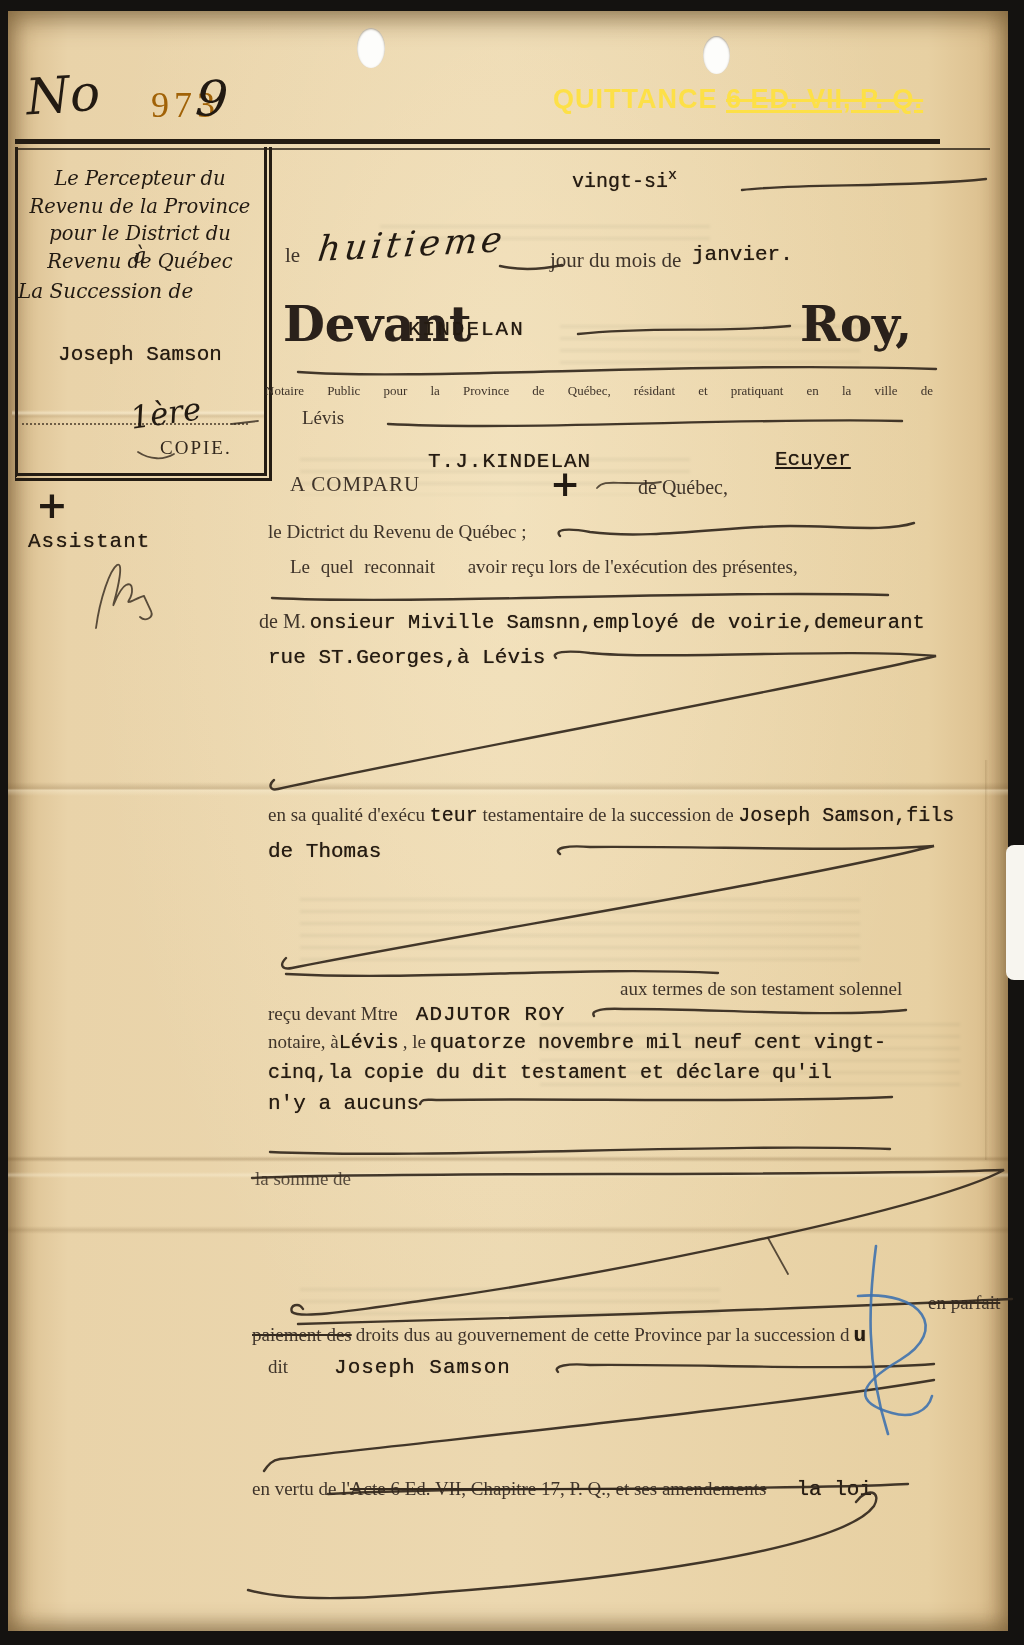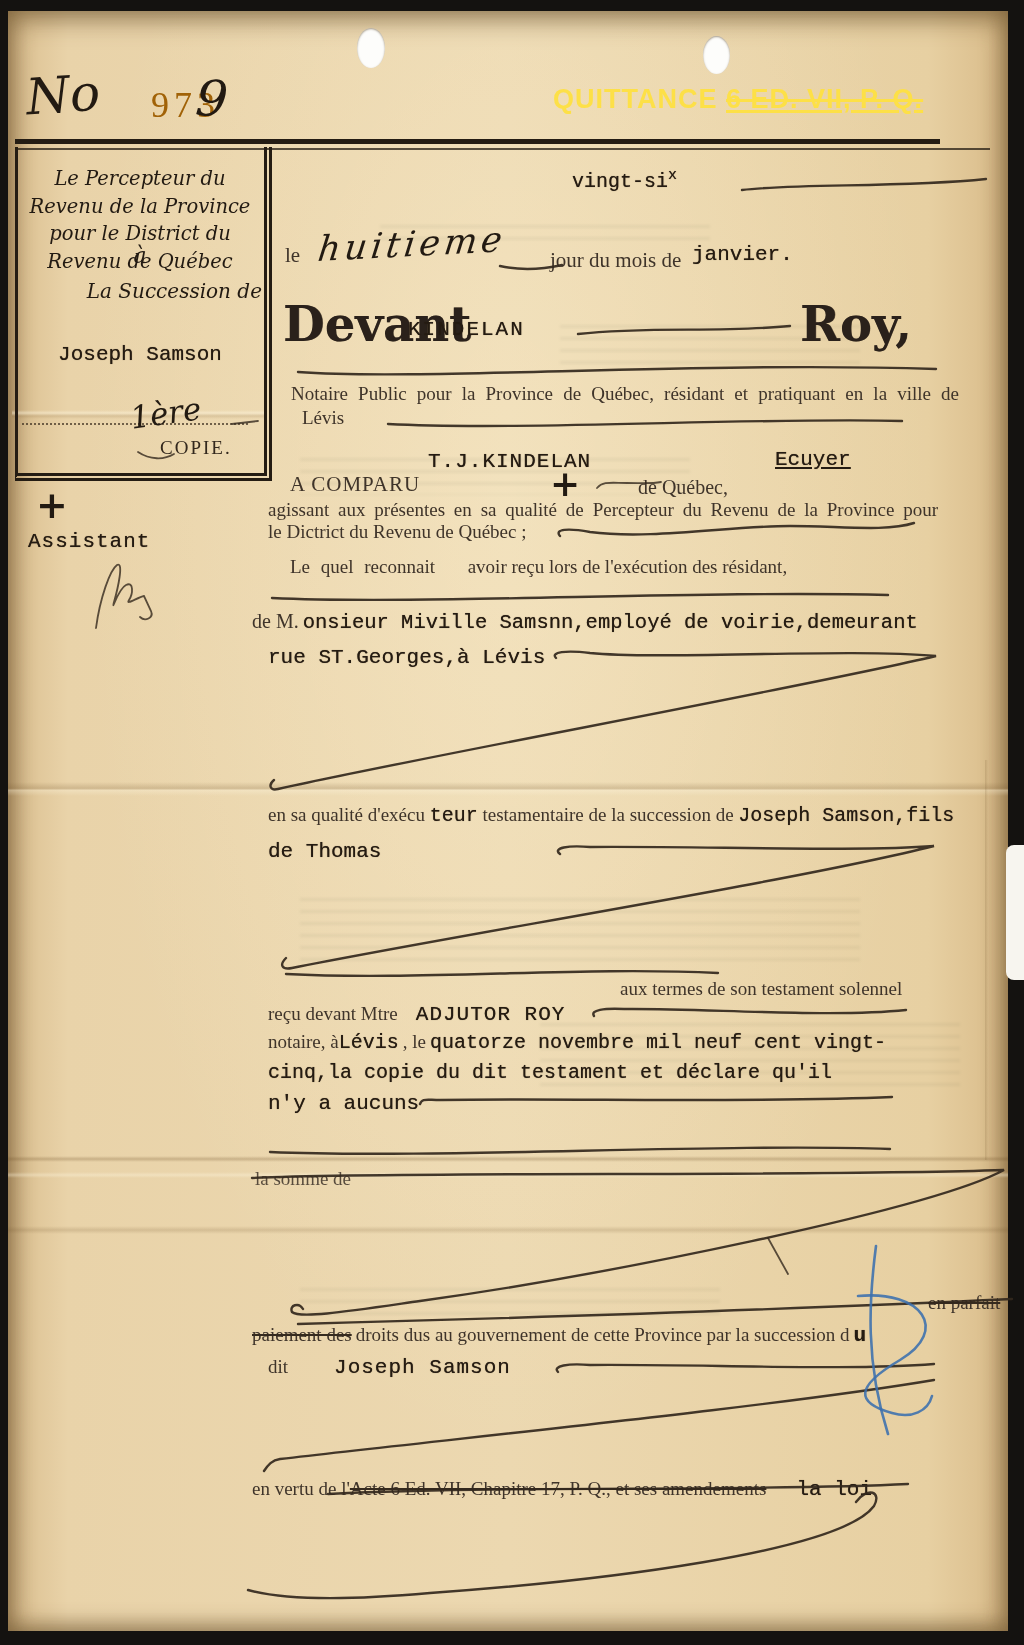--- a/index.html
+++ b/index.html
@@ -63,59 +63,58 @@
     <span>QUITTANCE</span>
     <span class="struck" style="text-decoration:line-through underline;text-decoration-thickness:2.5px;">6 ED. VII, P. Q.</span>
   </div>
 
   <div class="rule" style="left:15px;top:139px;width:925px;height:5px;"></div>
   <div class="rule" style="left:15px;top:148px;width:975px;height:2px;opacity:.75;"></div>
 
   <div class="abs" style="left:15px;top:147px;width:246px;height:326px;border-left:3px solid #241c13;border-right:8px double #241c13;border-bottom:8px double #241c13;">
     <div class="abs hand" style="left:8px;top:18px;width:228px;font-size:19.5px;line-height:1.42;text-align:center;">Le Percepteur du Revenu de la Province pour le District du Revenu de Québec</div>
     <div class="abs hand" style="left:0;top:96px;width:244px;font-size:22px;text-align:center;">à</div>
-    <div class="abs hand" style="left:0;top:132px;width:244px;font-size:20px;text-align:right;">La Succession de</div>
+    <div class="abs hand" style="left:0;top:132px;width:244px;font-size:20px;text-align:left;">La Succession de</div>
     <div class="abs type" style="left:0;top:196px;width:244px;font-size:21px;text-align:center;">Joseph Samson</div>
     <div class="abs" style="left:4px;top:276px;width:226px;border-top:2px dotted rgba(60,45,30,.7);"></div>
     <div class="abs hand" style="left:112px;top:248px;font-size:31px;transform:rotate(-8deg);">1ère</div>
     <div class="abs serif" style="left:142px;top:290px;font-size:19px;letter-spacing:2px;color:#33281d;">COPIE.</div>
   </div>
 
   <div class="abs type" style="left:572px;top:167px;font-size:20px;"><span>vingt-si</span><sup style="font-size:15px;">x</sup></div>
 
   <div class="abs serif" style="left:285px;top:243px;font-size:21px;">le</div>
   <div class="abs hand" style="left:318px;top:224px;font-size:35px;letter-spacing:4px;transform:rotate(-3deg) skewX(-10deg);">huitieme</div>
   <div class="abs serif" style="left:550px;top:248px;font-size:21px;">jour du mois de</div>
   <div class="abs type" style="left:692px;top:243px;font-size:21px;">janvier.</div>
 
   <div class="abs ornate" style="left:283px;top:296px;font-size:48px;">Devant</div>
   <div class="abs type" style="left:408px;top:318px;font-size:21px;letter-spacing:2px;">KINDELAN</div>
   <div class="abs ornate" style="left:800px;top:296px;font-size:48px;">Roy,</div>
 
-  <div class="abs serif justify" style="left:280px;top:383px;width:668px;font-size:19px;padding-left:11px;">Notaire Public pour la Province de Québec, résidant et pratiquant en la ville de</div>
+  <div class="abs serif justify" style="left:254px;top:383px;width:668px;font-size:13px;padding-left:11px;">Notaire Public pour la Province de Québec, résidant et pratiquant en la ville de</div>
   <div class="abs serif" style="left:302px;top:407px;font-size:19px;">Lévis</div>
 
   <div class="abs type" style="left:428px;top:450px;font-size:21px;letter-spacing:1px;">T.J.KINDELAN</div>
   <div class="abs type" style="left:775px;top:448px;font-size:21px;text-decoration:underline;">Ecuyer</div>
   <div class="abs serif" style="left:290px;top:472px;font-size:21px;letter-spacing:1px;">A COMPARU</div>
   <div class="abs hand" style="left:550px;top:462px;font-size:36px;font-weight:bold;">+</div>
   <div class="abs serif" style="left:638px;top:476px;font-size:20px;">de Québec,</div>
 
-  <div class="abs serif justify" style="left:268px;top:499px;width:670px;font-size:19px;">agissant aux présentes en sa qualité de Percepteur du Revenu de la Province pour</div>
   <div class="abs serif" style="left:268px;top:521px;font-size:19px;">le Dictrict du Revenu de Québec ;</div>
 
   <div class="abs hand" style="left:36px;top:482px;font-size:38px;font-weight:bold;">+</div>
   <div class="abs type" style="left:28px;top:530px;font-size:21px;letter-spacing:1px;">Assistant</div>
 
   <div class="abs" style="left:290px;top:556px;font-size:19px;">
     <span class="serif" style="word-spacing:6px;">Le quel reconnait</span>
-    <span class="serif" style="margin-left:28px;">avoir reçu lors de l'exécution des résidant,</span>
+    <span class="serif" style="margin-left:28px;">avoir reçu lors de l'exécution des présentes,</span>
   </div>
 
-  <div class="abs" style="left:252px;top:610px;">
+  <div class="abs" style="left:259px;top:610px;">
     <span class="serif" style="font-size:20px;">de M.</span>
     <span class="type" style="font-size:20.5px;">onsieur Miville Samsnn,employé de voirie,demeurant</span>
   </div>
   <div class="abs type" style="left:268px;top:646px;font-size:21px;">rue ST.Georges,à Lévis</div>
 
   <div class="abs" style="left:268px;top:804px;font-size:19px;white-space:nowrap;">
     <span class="serif">en sa qualité d'exécu</span>
     <span class="type" style="font-size:20px;">teur</span>
     <span class="serif">testamentaire de la succession de</span>
     <span class="type" style="font-size:20px;">Joseph Samson,fils</span>

